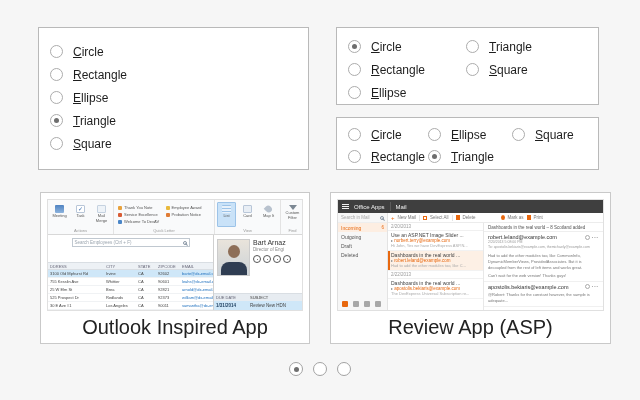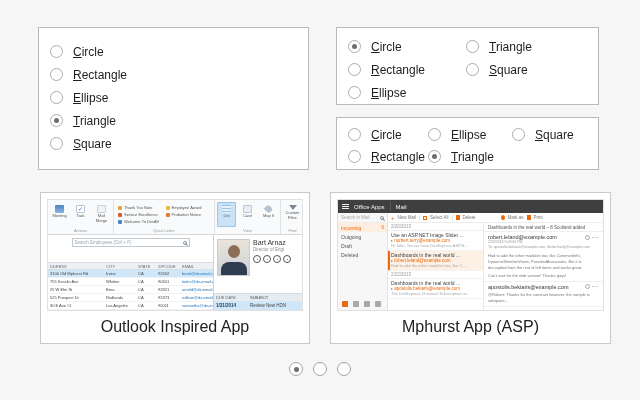--- a/index.html
+++ b/index.html
@@ -16,21 +16,21 @@
   .radio-item { display:flex; align-items:center; gap:10px; height:23px; font-size:12px; color:#1e1e1e; cursor:default; }
   .rb { width:13px; height:13px; border:1px solid #acacac; border-radius:50%; background:#fff; position:relative; flex:0 0 auto; }
   .radio-item.selected .rb::after { content:""; position:absolute; inset:3px; border-radius:50%; background:#6e6e6e; }
   .rlabel::first-letter { text-decoration:underline; }
 
   
   .card { position:absolute; background:#fff; border:1px solid #c9c9c9; cursor:pointer; padding:6px; }
   .card1 { left:40px; top:192px; width:270px; height:152px; }
   .card2 { left:330px; top:192px; width:281px; height:152px; }
   .shot { height:112px; overflow:hidden; position:relative; background:#fff; }
-  .caption { height:32px; display:flex; align-items:center; justify-content:center; font-size:16px; color:#222; }
+  .caption { height:32px; display:flex; align-items:center; justify-content:center; font-size:20px; color:#222; }
 
   
   .ol { width:100%; height:100%; border:1px solid #e0e0e0; display:flex; flex-direction:column; }
   .ol-ribbon { height:35px; display:flex; border-bottom:1px solid #d8d8d8; background:#f9fafb; }
   .ol-group { display:flex; flex-direction:column; border-right:1px solid #e3e3e3; padding:2px 2px 0; }
   .ol-btns { flex:1; display:flex; gap:2px; justify-content:center; }
   .ol-bigbtn { width:19px; display:flex; flex-direction:column; align-items:center; padding-top:2px; gap:1px; border:1px solid transparent; }
   .ol-bigbtn.selected { background:#c9e2f8; border-color:#9cc3e8; border-radius:1px; }
   .ol-bigbtn .lbl { font-size:4px; color:#555; text-align:center; line-height:1.15; }
   .ol-cap { font-size:4px; color:#999; text-align:center; height:7px; line-height:7px; }
@@ -479,21 +479,21 @@
                   <span class="more">•••</span>
                 </div>
                 <div class="msg-body">@Robert: Thanks for the constant however, the sample is adequate...</div>
               </div>
             </div>
           </div>
         </div>
       </div>
     </div>
   </div>
-  <div class="caption">Mphurst App (ASP)</div>
+  <div class="caption">Review App (ASP)</div>
 </div>
 
 <div class="dots">
 
     <span class="dot selected"></span>
 
     <span class="dot"></span>
 
     <span class="dot"></span>
   </div>

